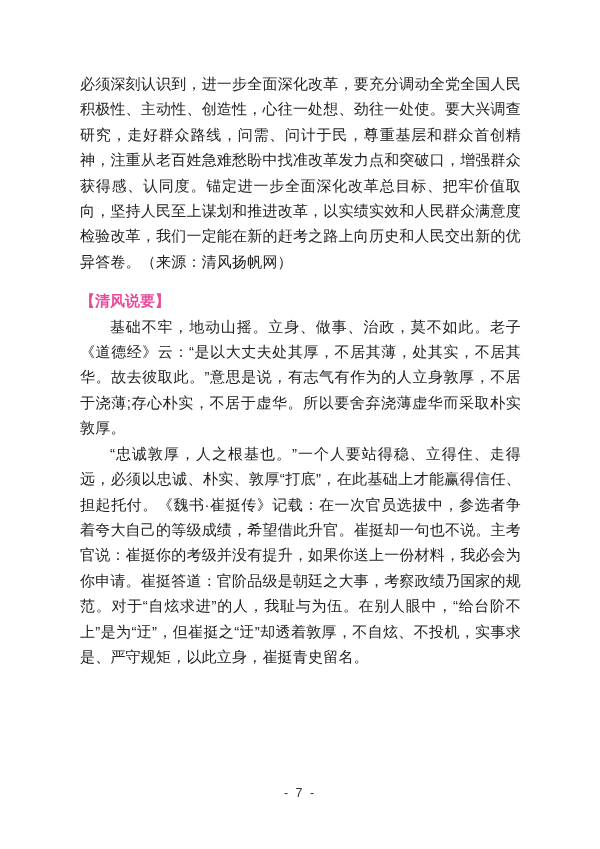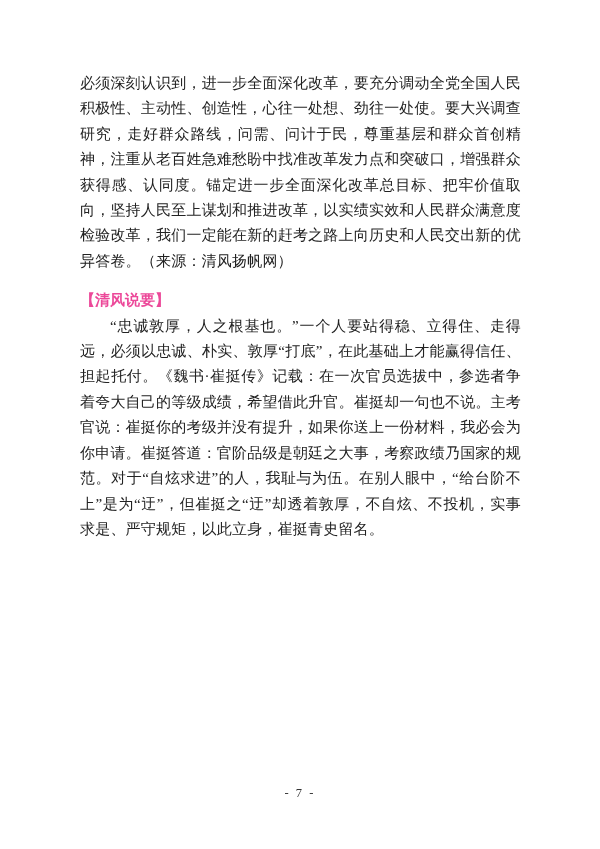--- a/index.html
+++ b/index.html
@@ -6,21 +6,21 @@
     margin: 0;
     padding: 0;
     background: #ffffff;
   }
   .page {
     position: relative;
     width: 600px;
     height: 849px;
     background: #ffffff;
     overflow: hidden;
-    font-family: Liberation Serif, serif;
+    font-family: Liberation Sans, sans-serif;
     color: #1f1f1f;
   }
   .content {
     position: absolute;
     left: 80px;
     top: 71px;
     width: 441px;
   }
   .body-text {
     margin: 0;
@@ -64,19 +64,20 @@
 </head>
 <body>
 
 <div class="page">
   <div class="content">
     <p class="body-text">必须深刻认识到，进一步全面深化改革，要充分调动全党全国人民积极性、主动性、创造性，心往一处想、劲往一处使。要大兴调查研究，走好群众路线，问需、问计于民，尊重基层和群众首创精神，注重从老百姓急难愁盼中找准改革发力点和突破口，增强群众获得感、认同度。锚定进一步全面深化改革总目标、把牢价值取向，坚持人民至上谋划和推进改革，以实绩实效和人民群众满意度检验改革，我们一定能在新的赶考之路上向历史和人民交出新的优异答卷。（来源：清风扬帆网）</p>
 
     <p class="section-label">【清风说要】</p>
 
 
+    <p class="body-text indent">基础不牢，地动山摇。立身、做事、治政，莫不如此。老子《道德经》云：“是以大丈夫处其厚，不居其薄，处其实，不居其华。故去彼取此。”意思是说，有志气有作为的人立身敦厚，不居于浇薄;存心朴实，不居于虚华。所以要舍弃浇薄虚华而采取朴实敦厚。</p>
 
     <p class="body-text indent">“忠诚敦厚，人之根基也。”一个人要站得稳、立得住、走得远，必须以忠诚、朴实、敦厚“打底”，在此基础上才能赢得信任、担起托付。《魏书·崔挺传》记载：在一次官员选拔中，参选者争着夸大自己的等级成绩，希望借此升官。崔挺却一句也不说。主考官说：崔挺你的考级并没有提升，如果你送上一份材料，我必会为你申请。崔挺答道：官阶品级是朝廷之大事，考察政绩乃国家的规范。对于“自炫求进”的人，我耻与为伍。在别人眼中，“给台阶不上”是为“迂”，但崔挺之“迂”却透着敦厚，不自炫、不投机，实事求是、严守规矩，以此立身，崔挺青史留名。</p>
 
   </div>
 
   <div class="footer">- 7 -</div>
 </div>
 
 </body></html>

